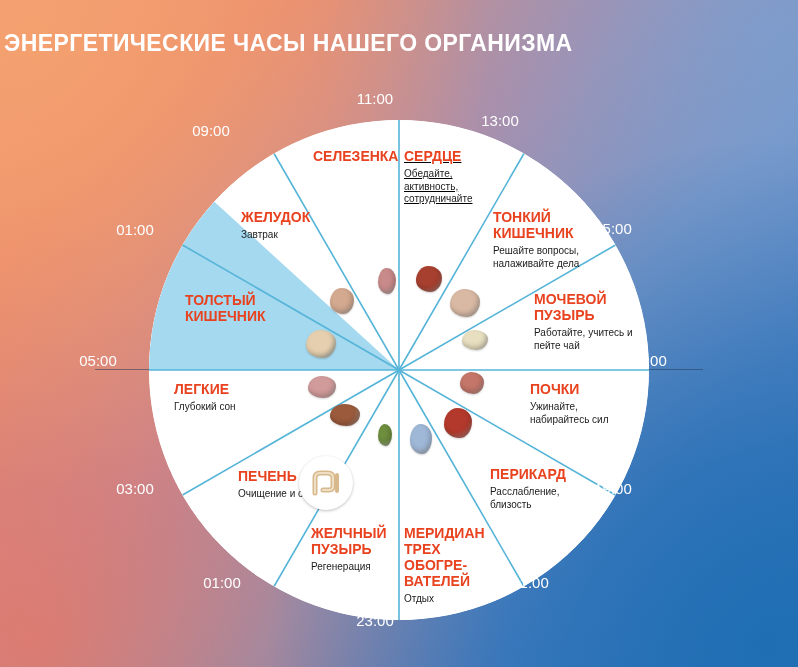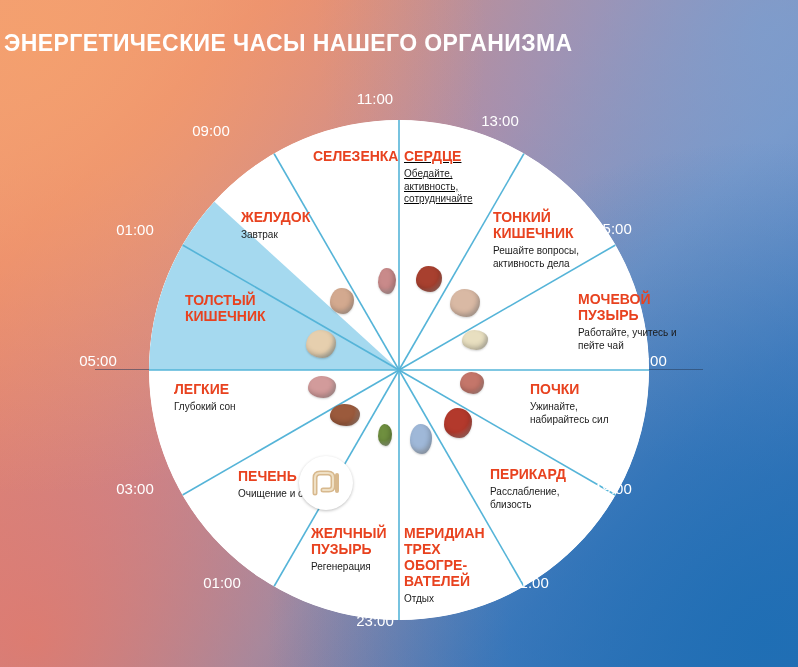--- a/index.html
+++ b/index.html
@@ -193,23 +193,23 @@
   <div id="sectors">
       <div class="sector" style="left: 313px; top: 148px; width: 90px;">
         <div class="organ">СЕЛЕЗЕНКА</div>
       </div>
       <div class="sector" style="left: 404px; top: 148px; width: 100px; text-decoration: underline;">
         <div class="organ">СЕРДЦЕ</div>
         <div class="advice">Обедайте, активность, сотрудничайте</div>
       </div>
       <div class="sector" style="left: 493px; top: 209px; width: 110px;">
         <div class="organ">ТОНКИЙ КИШЕЧНИК</div>
-        <div class="advice">Решайте вопросы, активность дела</div>
-      </div>
-      <div class="sector" style="left: 534px; top: 291px; width: 100px; margin-left: 44px;">
+        <div class="advice">Решайте вопросы, налаживайте дела</div>
+      </div>
+      <div class="sector" style="left: 534px; top: 291px; width: 100px;">
         <div class="organ">МОЧЕВОЙ ПУЗЫРЬ</div>
         <div class="advice">Работайте, учитесь и пейте чай</div>
       </div>
       <div class="sector" style="left: 530px; top: 381px; width: 100px;">
         <div class="organ">ПОЧКИ</div>
         <div class="advice">Ужинайте, набирайтесь сил</div>
       </div>
       <div class="sector" style="left: 490px; top: 466px; width: 105px;">
         <div class="organ">ПЕРИКАРД</div>
         <div class="advice">Расслабление, близость</div>

